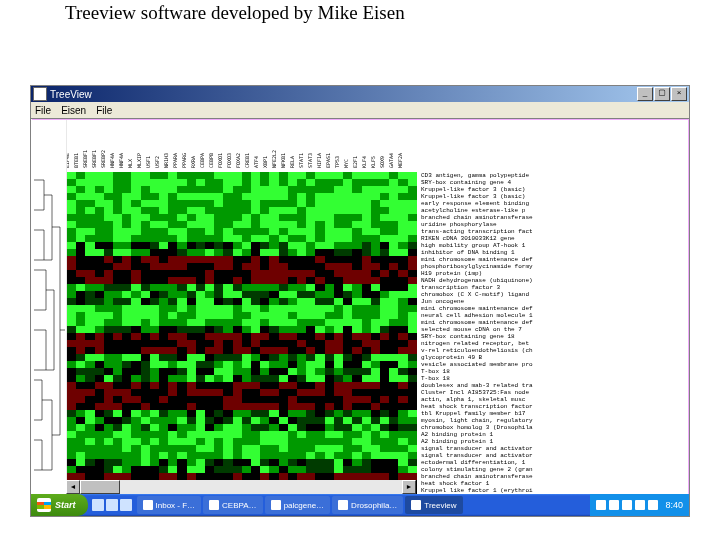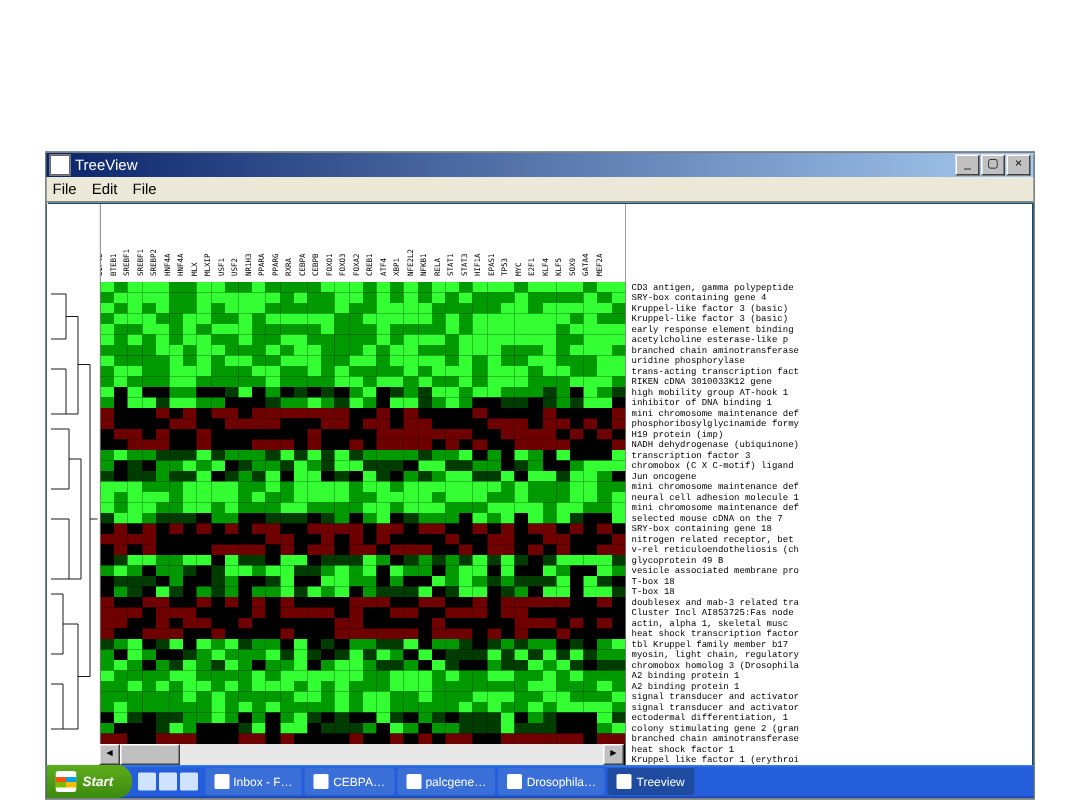--- a/index.html
+++ b/index.html
@@ -28,25 +28,24 @@
     color: #000;
     margin: 2px 0 4px 45px;
   }
   .app-window {
     position: absolute;
     left: 30px;
     top: 85px;
     width: 658px;
     height: 430px;
     border: 1px solid #808080;
-    background: #0c4a6e;
+    background: #f0abfc;
     box-shadow: 1px 1px 0 #fff inset;
     font-family: Tahoma, Arial, sans-serif;
     font-size: 9px;
-    margin-top: 16px;
   }
   .titlebar {
     height: 16px;
     background: linear-gradient(to right, #0a246a, #a6caf0);
     color: #fff;
     display: flex;
     align-items: center;
     padding: 0 2px;
   }
   .titlebar .appicon {
@@ -202,35 +201,36 @@
   }
   .tray .ico { width:10px; height:10px; background:#fff; border-radius:1px; }
   .tray-time { font-size:9px; margin-left:4px; }
   .ql { display:flex; gap:2px; margin-right:4px; }
   .ql .ico { width:12px; height:12px; background:#cfe3ff; border-radius:1px; }
 </style>
 </head>
 <body>
 
 <div class="slide">
+  <div class="subtitle">Treeview software developed by Mike Eisen</div>
 </div>
 
 <div class="app-window">
   <div class="titlebar">
     <span class="appicon"></span>
     <span class="titlebar-text">TreeView</span>
     <div class="winbtns">
       <div class="winbtn">_</div>
       <div class="winbtn">▢</div>
       <div class="winbtn">×</div>
     </div>
   </div>
   <div class="menubar">
     <span>File</span>
-    <span>Edit</span>
+    <span>Eisen</span>
     <span>File</span>
   </div>
 
   <div class="client">
     <div class="dendro-col">
       <svg width="34" height="340">
         <g stroke="#000" stroke-width="0.6" fill="none">
           <path d="M2 10 H12 V40 H2 M12 25 H20 V90 H12 M2 60 H12 V90 H2"></path>
           <path d="M2 100 H14 V140 H2 M14 120 H22 V200 H14 M2 160 H14 V200 H2"></path>
           <path d="M2 210 H10 V250 H2 M10 230 H20 V300 H10 M2 270 H10 V300 H2"></path>
@@ -2207,14 +2207,24 @@
         </div>
         <div class="task-item">
           <span class="ico"></span>
           <span>Drosophila…</span>
         </div>
         <div class="task-item active">
           <span class="ico"></span>
           <span>Treeview</span>
         </div>
       </div>
+    <div class="tray">
+      <div id="trayicons" style="display:flex;gap:3px">
+          <div class="ico"></div>
+          <div class="ico"></div>
+          <div class="ico"></div>
+          <div class="ico"></div>
+          <div class="ico"></div>
+        </div>
+      <span class="tray-time">8:40</span>
+    </div>
   </div>
 </div>
 
 </body></html>

